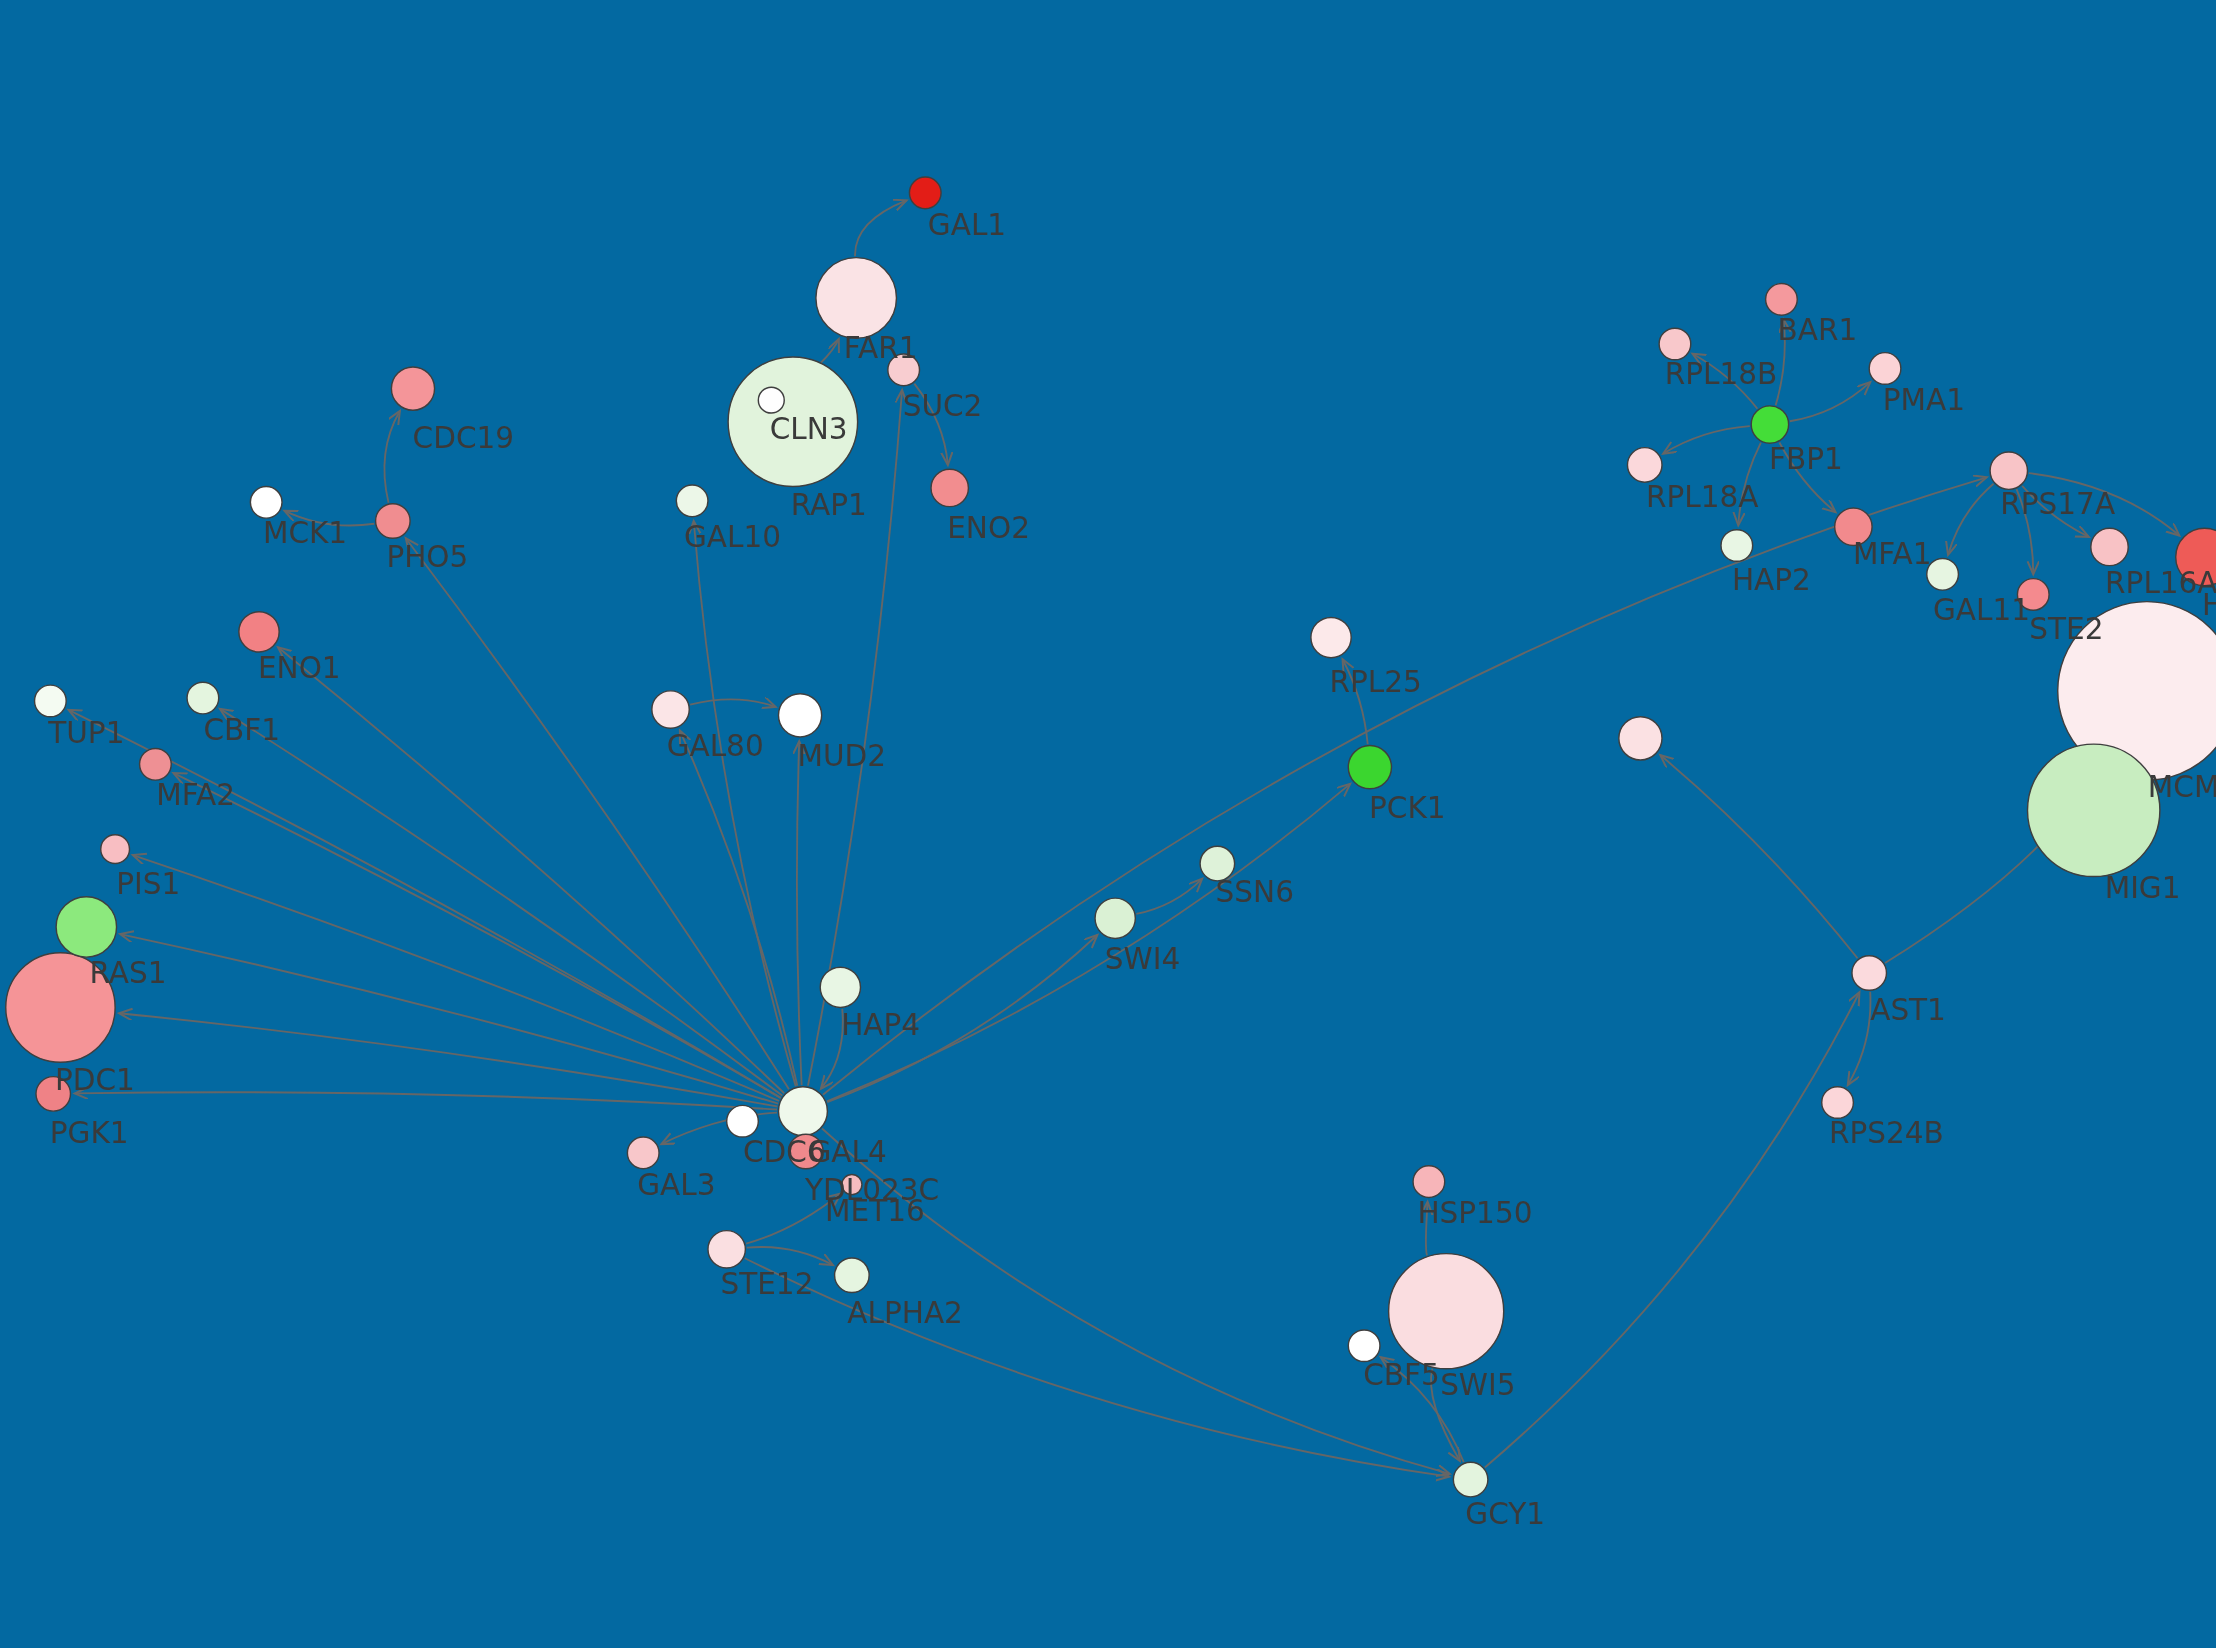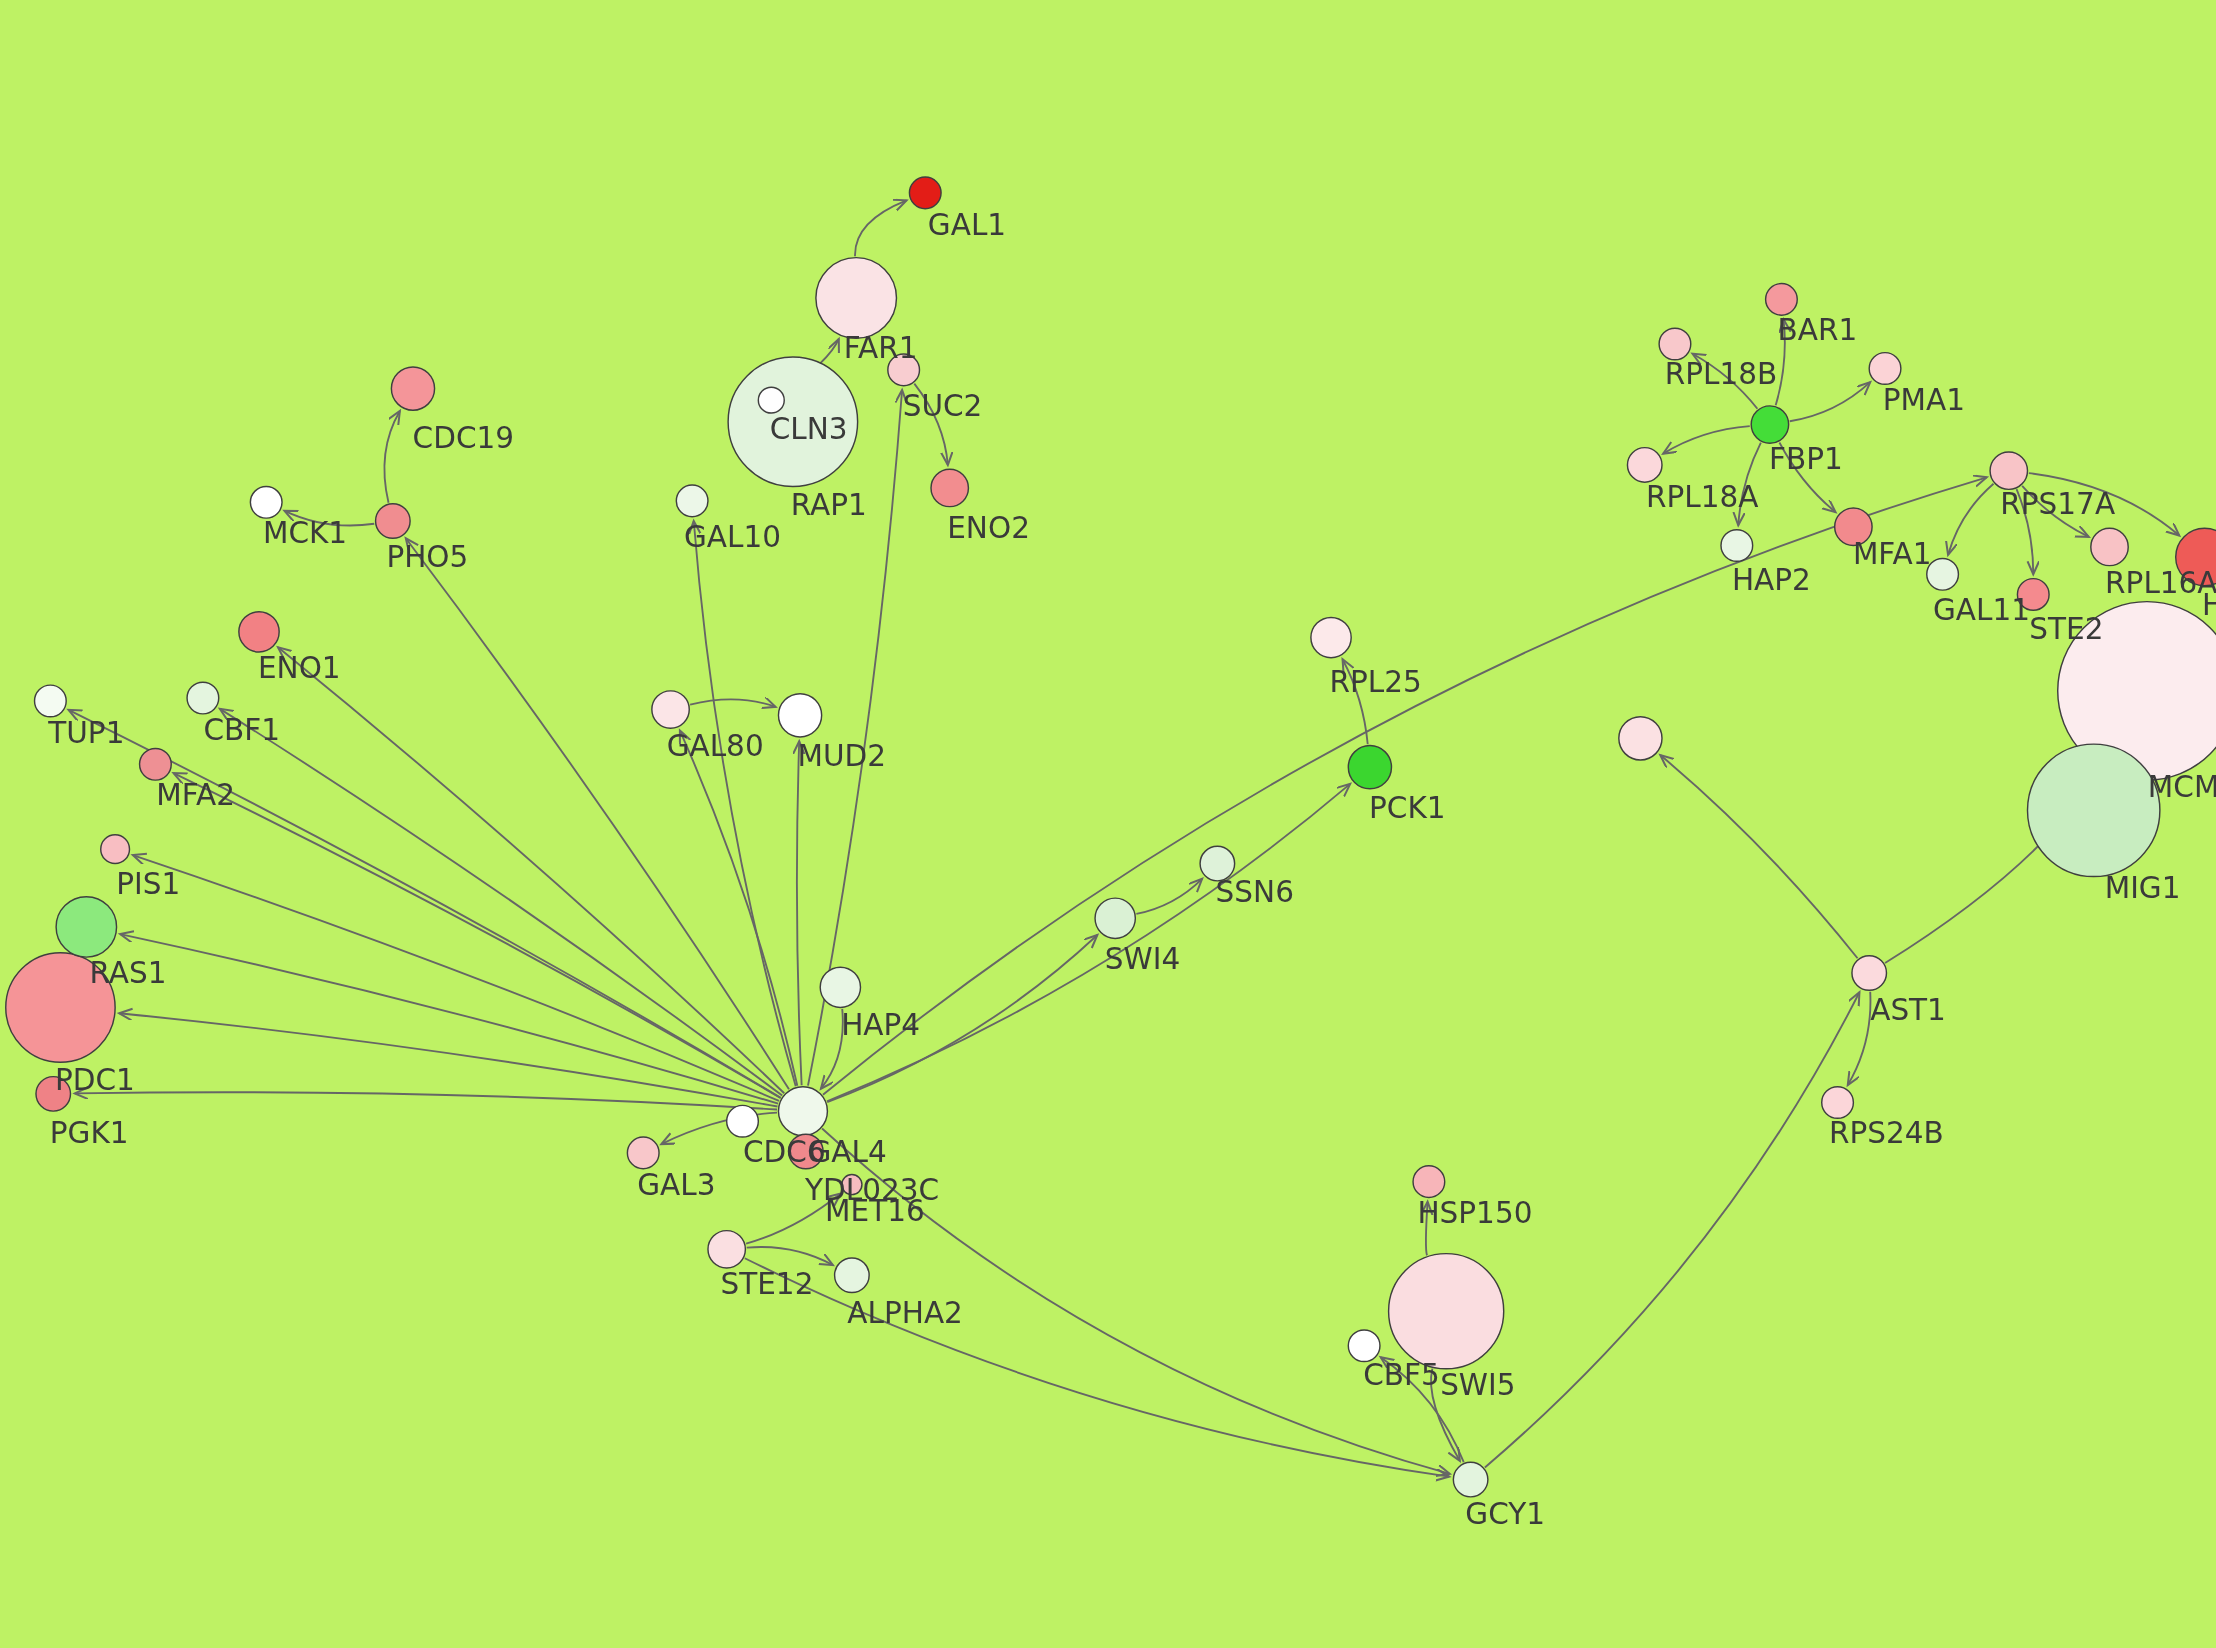--- a/index.html
+++ b/index.html
@@ -3,21 +3,21 @@
 <meta charset="utf-8">
 <style>
   html, body {
     margin: 0;
     padding: 0;
     background: #ffffff;
   }
   .stage {
     width: 2216px;
     height: 1648px;
-    background: #bef264;
+    background: #0369a1;
     overflow: hidden;
     position: relative;
   }
   svg {
     display: block;
   }
   .node-label {
     font-family: "DejaVu Sans", "Liberation Sans", sans-serif;
     fill: #3a3a3a;
   }

